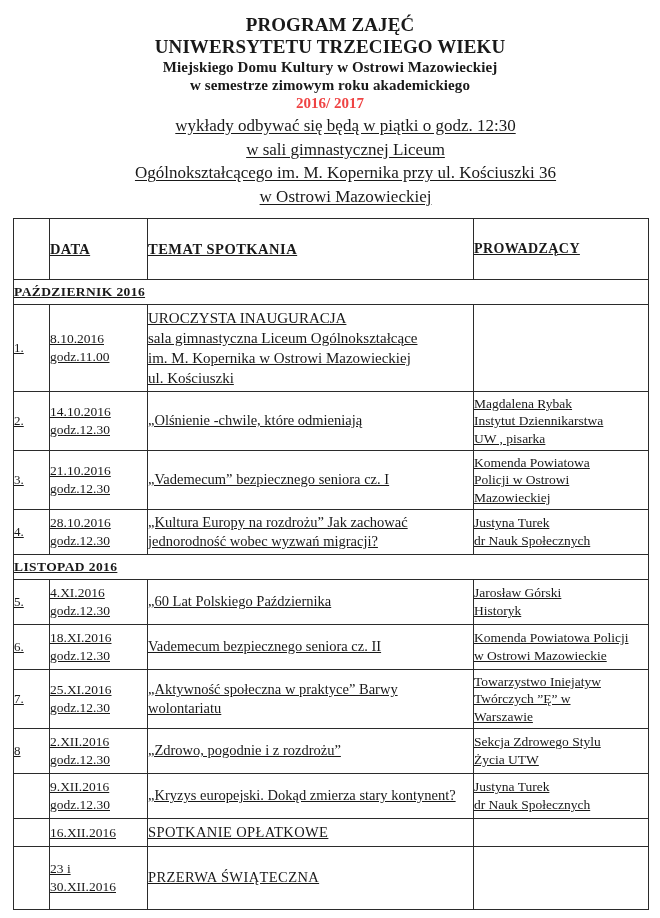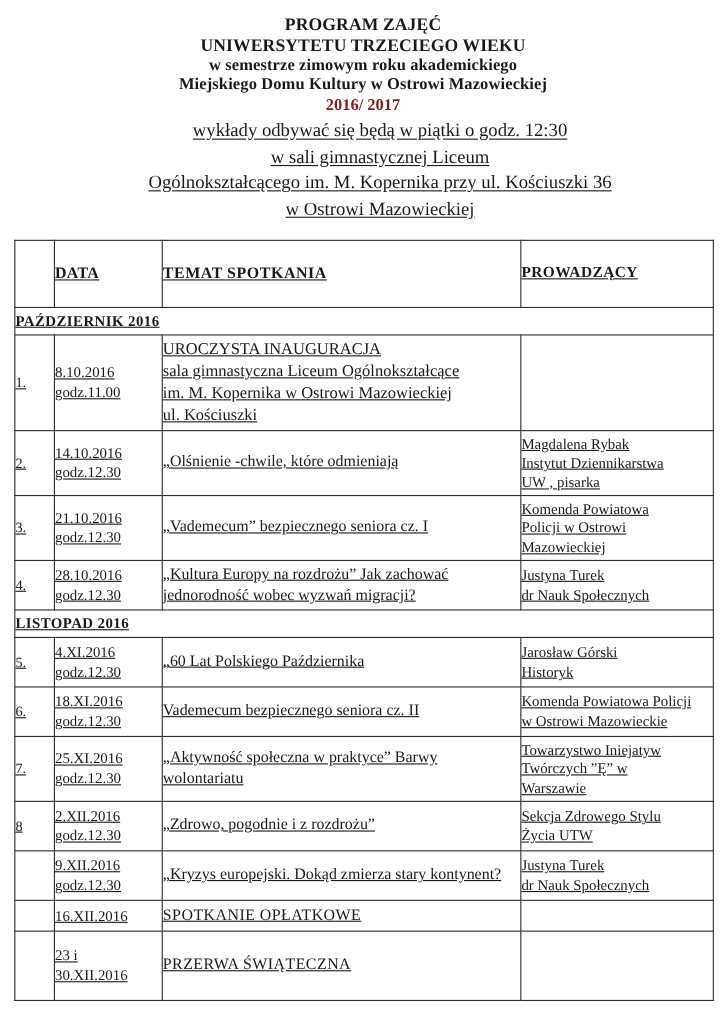--- a/index.html
+++ b/index.html
@@ -27,30 +27,30 @@
   .doc-header {
     padding-top: 14px;
     text-align: center;
   }
   .hdr-line {
     line-height: 1.18;
     white-space: nowrap;
   }
   .hdr-bold {
     font-weight: bold;
-    font-size: 16px;
+    font-size: 19px;
     letter-spacing: 0.1px;
   }
   .hdr-bold.wide {
     font-size: 15px;
   }
   .hdr-year {
     font-weight: bold;
     font-size: 15px;
-    color: #7f1d1d;
+    color: #ef4444;
     margin-top: 1px;
   }
   .hdr-under {
     font-size: 17px;
     margin-top: 3px;
     line-height: 1.22;
     margin-left: 31px;
   }
   .hdr-under span.u {
     text-decoration: underline;
@@ -140,22 +140,22 @@
   .r-h-single td { height: 27px; }
 </style>
 </head>
 <body>
 
 <div class="page">
 
   <div class="doc-header">
     <div class="hdr-line hdr-bold">PROGRAM ZAJĘĆ</div>
     <div class="hdr-line hdr-bold">UNIWERSYTETU TRZECIEGO WIEKU</div>
+    <div class="hdr-line hdr-bold wide">Miejskiego Domu Kultury w Ostrowi Mazowieckiej</div>
     <div class="hdr-line hdr-bold wide">w semestrze zimowym roku akademickiego</div>
-    <div class="hdr-line hdr-bold wide">Miejskiego Domu Kultury w Ostrowi Mazowieckiej</div>
     <div class="hdr-line hdr-year">2016/ 2017</div>
     <div class="hdr-line hdr-under"><span class="u">wykłady odbywać się będą  w piątki o godz. 12:30</span></div>
     <div class="hdr-line hdr-under"><span class="u">w sali gimnastycznej Liceum</span></div>
     <div class="hdr-line hdr-under"><span class="u">Ogólnokształcącego im. M. Kopernika przy ul. Kościuszki 36</span></div>
     <div class="hdr-line hdr-under"><span class="u">w Ostrowi Mazowieckiej</span></div>
   </div>
 
   <div class="table-wrap">
     <table class="program">
       <colgroup>

